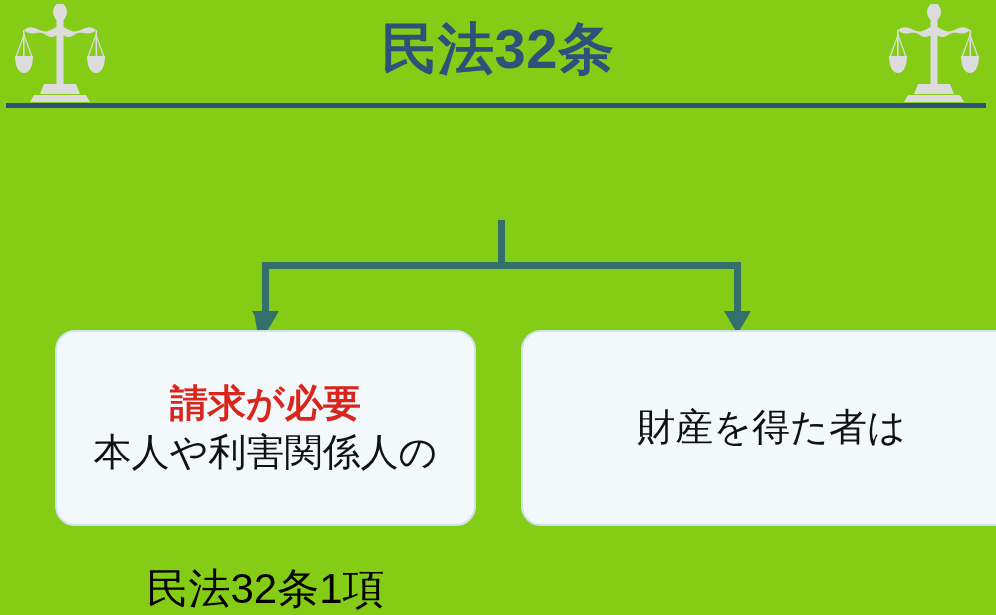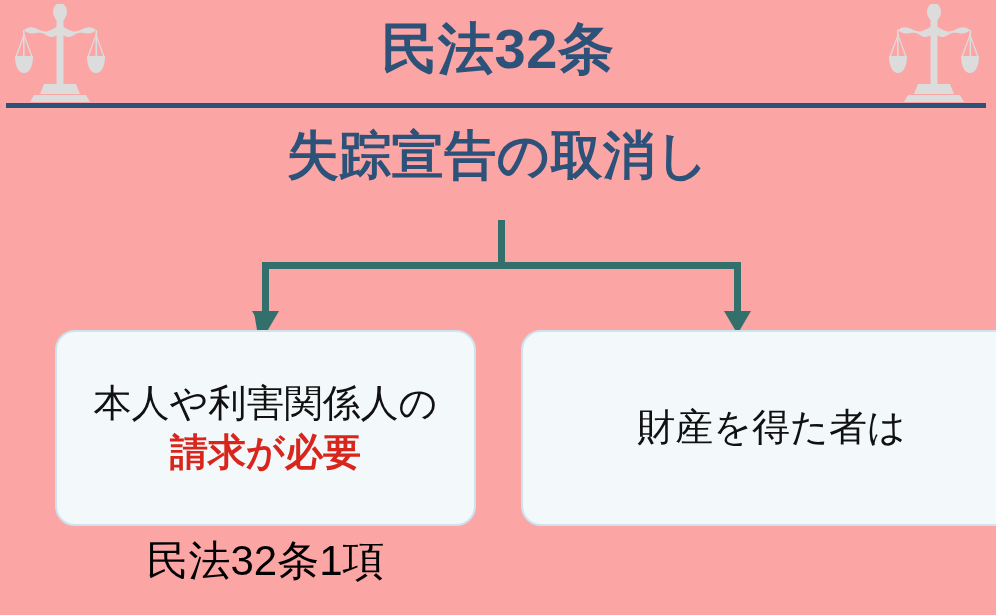--- a/index.html
+++ b/index.html
@@ -8,21 +8,21 @@
     background: #ffffff;
   }
   body {
     font-family: "Liberation Sans", "DejaVu Sans", sans-serif;
   }
 
   #canvas {
     position: relative;
     width: 996px;
     height: 615px;
-    background: #fca5a5;
+    background: #84cc16;
     overflow: hidden;
   }
 
   
   .header {
     position: absolute;
     left: 0;
     top: 0;
     width: 996px;
     height: 104px;
@@ -119,21 +119,21 @@
   .caption {
     position: absolute;
     top: 536px;
     width: 421px;
     text-align: center;
     font-size: 42px;
     color: #000000;
     line-height: 1.18;
     white-space: nowrap;
   }
-  .caption.left  { left: 55px; }
+  .caption.left  { left: 55px; margin-top: 28px; }
   .caption.right { left: 521px; }
 </style>
 </head>
 <body>
 
 <div id="canvas">
 
   <div class="header">
 
     <span class="scales-icon left">
@@ -177,43 +177,42 @@
           <path d="M82.2 30 L90.4 52 L88.9 52 L81.4 31 Z"></path>
           <path d="M30 80 L62 80 L66 90 L26 90 Z"></path>
           <path d="M20 91 L72 91 L76 98 L16 98 Z"></path>
         </g>
       </svg>
     </span>
   </div>
 
   <div class="header-rule"></div>
 
-  <div class="subtitle">失踪宣告の取消し</div>
 
   <div class="connector">
     <svg width="996" height="125" viewBox="0 0 996 125" xmlns="http://www.w3.org/2000/svg" aria-hidden="true">
       <g fill="#336f6b">
 
         <rect x="498" y="0" width="7" height="48"></rect>
 
         <rect x="262" y="42" width="479" height="7"></rect>
 
         <rect x="262" y="42" width="7" height="56"></rect>
         <polygon points="254,92 273.5,92 265.5,113 257.5,113"></polygon>
         <polygon points="252,91 279,91 265.5,114"></polygon>
 
         <rect x="734" y="42" width="7" height="56"></rect>
         <polygon points="724,91 751,91 737.5,114"></polygon>
       </g>
     </svg>
   </div>
 
   <div class="card left">
+    <div class="card-line emphasis">請求が必要</div>
     <div class="card-line">本人や利害関係人の</div>
-    <div class="card-line emphasis">請求が必要</div>
   </div>
 
   <div class="card right">
     <div class="card-line">財産を得た者は</div>
   </div>
 
   <div class="caption left">民法32条1項</div>
 
 </div>
 

